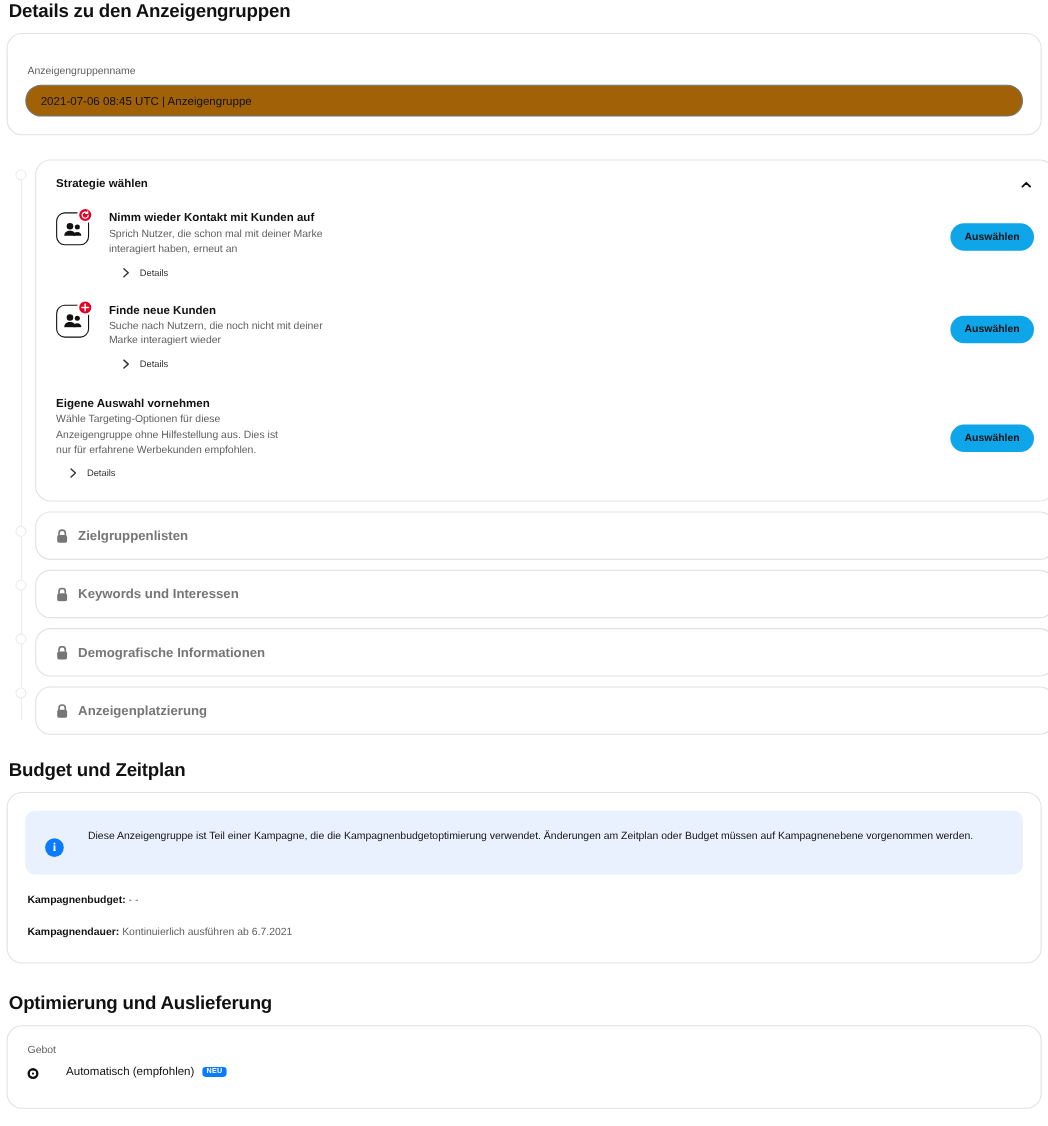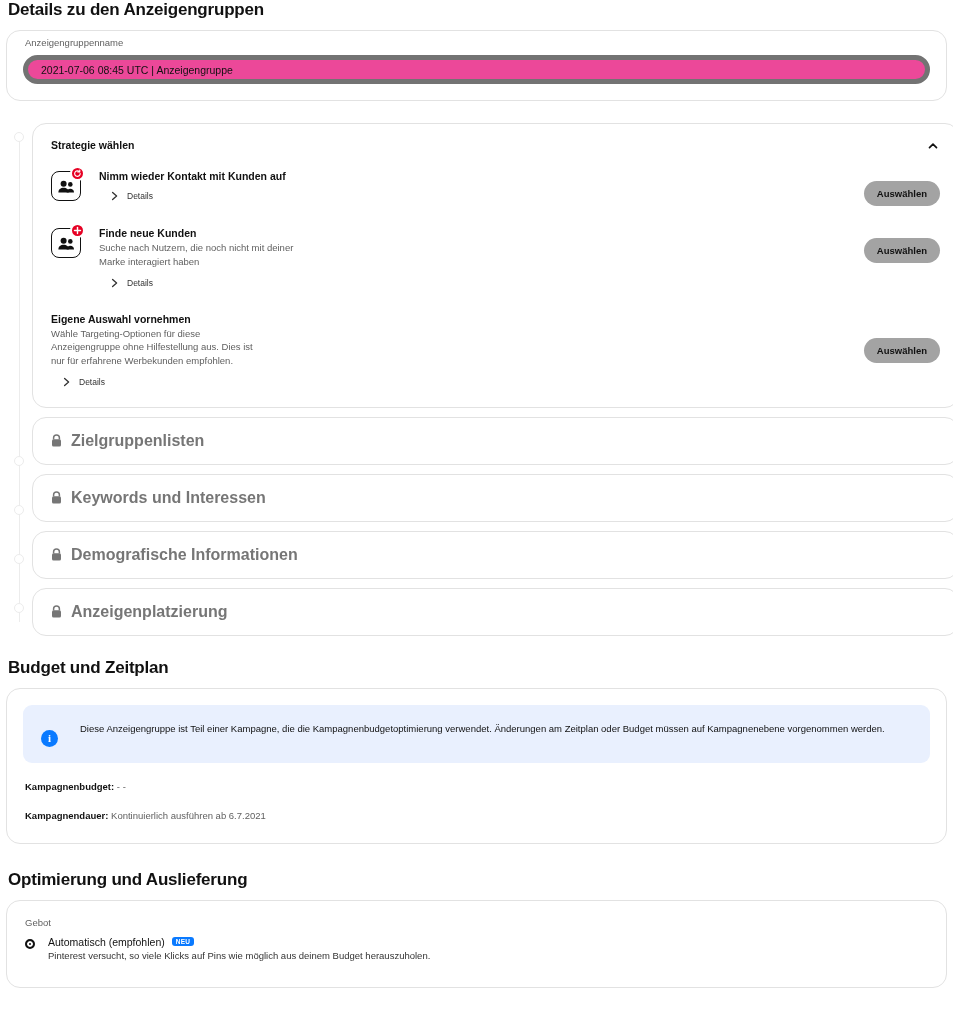--- a/index.html
+++ b/index.html
@@ -32,33 +32,33 @@
 
   
   .card {
     background: #ffffff;
     border: 1px solid #e2e2e2;
     border-radius: 14px;
     width: 941px;
   }
 
   
-  .name-card { margin-top: 10px; padding: 6px 16px 16px 16px; }
+  .name-card { margin-top: 10px; padding: 28px 16px 16px 16px; }
   .field-label {
     font-size: 9.5px;
     color: #5f5f5f;
     margin-bottom: 7px;
     padding-left: 2px;
   }
   .text-input {
     width: 100%;
     height: 29px;
-    border: 5px solid #737373;
+    border: 1px solid #737373;
     border-radius: 15px;
-    background: #ec4899;
+    background: #a16207;
     font-size: 10.5px;
     color: #111111;
     padding: 0 13px;
     font-family: "Liberation Sans", sans-serif;
     outline: none;
   }
 
   
   .targeting-wrap { position: relative; margin-top: 8px; padding-left: 26px; }
   .stepper-line {
@@ -118,40 +118,40 @@
 
   .details-row {
     display: flex; align-items: center;
     margin: 9px 0 2px 12px;
     cursor: pointer;
     width: 62px;
   }
   .details-label { font-size: 8.5px; color: #333333; margin-left: 8px; }
 
   .pill-btn {
-    background: #a3a3a3;
+    background: #0ea5e9;
     border: none;
     border-radius: 14px;
     font-size: 9.5px;
     font-weight: bold;
     color: #111111;
     padding: 7px 13px;
     cursor: pointer;
     font-family: "Liberation Sans", sans-serif;
     white-space: nowrap;
     margin-top: 12px;
   }
 
   
   .locked-card {
     display: flex; align-items: center;
     padding: 14px 18px;
     cursor: pointer;
   }
-  .lock-label { font-size: 16px; font-weight: bold; color: #767676; margin-left: 9px; }
+  .lock-label { font-size: 12px; font-weight: bold; color: #767676; margin-left: 9px; }
 
   
   .budget-section { margin-top: 22px; }
   .budget-card { margin-top: 10px; padding: 16px 16px 22px 16px; }
   .callout {
     background: #e9f0fe;
     border-radius: 9px;
     display: flex; align-items: flex-start;
     padding: 16px 18px;
   }
@@ -177,21 +177,21 @@
   .optim-section { margin-top: 26px; }
   .optim-card { margin-top: 10px; padding: 16px 16px 26px 16px; }
   .radio-row { display: flex; align-items: flex-start; margin-top: 8px; cursor: pointer; }
   .radio {
     width: 10px; height: 10px; flex: 0 0 10px;
     border-radius: 50%;
     margin-top: 3px;
     margin-left: 2px;
   }
   .radio.on { background: #111111; border: 2.5px solid #111111; box-shadow: inset 0 0 0 2px #ffffff; }
-  .radio-body { margin-left: 13px; }
+  .radio-body { margin-left: 25px; }
   .radio-title-line { display: flex; align-items: center; }
   .radio-title { font-size: 10.5px; color: #111111; }
   .neu-badge {
     background: #0a7aff;
     color: #ffffff;
     font-size: 6.5px;
     font-weight: bold;
     letter-spacing: 0.3px;
     border-radius: 3px;
     padding: 1.5px 4px 1px 4px;
@@ -250,20 +250,21 @@
                 </div>
                 <div class="badge">
                   <svg width="9" height="9" viewBox="0 0 12 12">
                     <path d="M9.6 6.1a3.7 3.7 0 1 1-1.1-2.6" fill="none" stroke="#ffffff" stroke-width="1.5" stroke-linecap="round"></path>
                     <polyline points="9.0,1.3 9.0,3.9 6.4,3.9" fill="none" stroke="#ffffff" stroke-width="1.5" stroke-linecap="round" stroke-linejoin="round"></polyline>
                   </svg>
                 </div>
               </div>
               <div class="strat-texts">
                 <div class="strat-title">Nimm wieder Kontakt mit Kunden auf</div>
+                <div class="strat-desc">Sprich Nutzer, die schon mal mit deiner Marke interagiert haben, erneut an</div>
                 <div class="details-row">
                   <svg width="8" height="10" viewBox="0 0 8 10">
                     <polyline points="1.6,1.4 5.6,5 1.6,8.6" fill="none" stroke="#333333" stroke-width="1.3" stroke-linecap="round" stroke-linejoin="round"></polyline>
                   </svg>
                   <span class="details-label">Details</span>
                 </div>
               </div>
             </div>
             <button class="pill-btn">Auswählen</button>
           </div>
@@ -281,21 +282,21 @@
                 </div>
                 <div class="badge">
                   <svg width="9" height="9" viewBox="0 0 12 12">
                     <line x1="6" y1="2.0" x2="6" y2="10.0" stroke="#ffffff" stroke-width="1.9" stroke-linecap="round"></line>
                     <line x1="2.0" y1="6" x2="10.0" y2="6" stroke="#ffffff" stroke-width="1.9" stroke-linecap="round"></line>
                   </svg>
                 </div>
               </div>
               <div class="strat-texts">
                 <div class="strat-title">Finde neue Kunden</div>
-                <div class="strat-desc">Suche nach Nutzern, die noch nicht mit deiner Marke interagiert haben</div>
+                <div class="strat-desc">Suche nach Nutzern, die noch nicht mit deiner Marke interagiert wieder</div>
                 <div class="details-row">
                   <svg width="8" height="10" viewBox="0 0 8 10">
                     <polyline points="1.6,1.4 5.6,5 1.6,8.6" fill="none" stroke="#333333" stroke-width="1.3" stroke-linecap="round" stroke-linejoin="round"></polyline>
                   </svg>
                   <span class="details-label">Details</span>
                 </div>
               </div>
             </div>
             <button class="pill-btn">Auswählen</button>
           </div>
@@ -377,20 +378,19 @@
     <div class="card optim-card">
       <div class="field-label" style="margin-bottom:4px;">Gebot</div>
 
       <div class="radio-row">
         <div class="radio on"></div>
         <div class="radio-body">
           <div class="radio-title-line">
             <span class="radio-title">Automatisch (empfohlen)</span>
             <span class="neu-badge">NEU</span>
           </div>
-          <div class="radio-desc">Pinterest versucht, so viele Klicks auf Pins wie möglich aus deinem Budget herauszuholen.</div>
         </div>
       </div>
 
     </div>
   </div>
 
 </div>
 
 </body></html>

